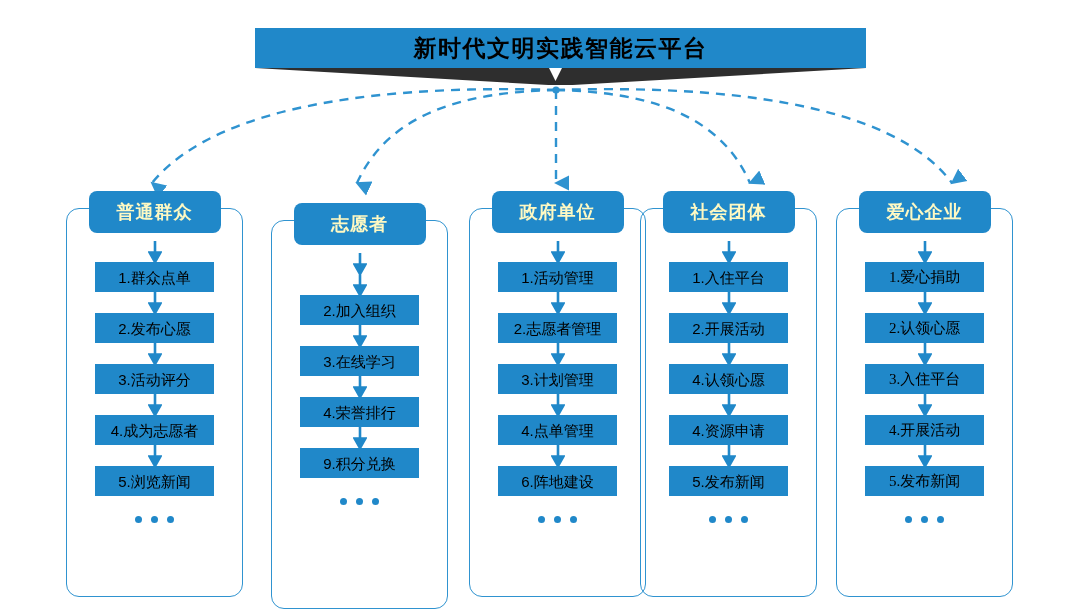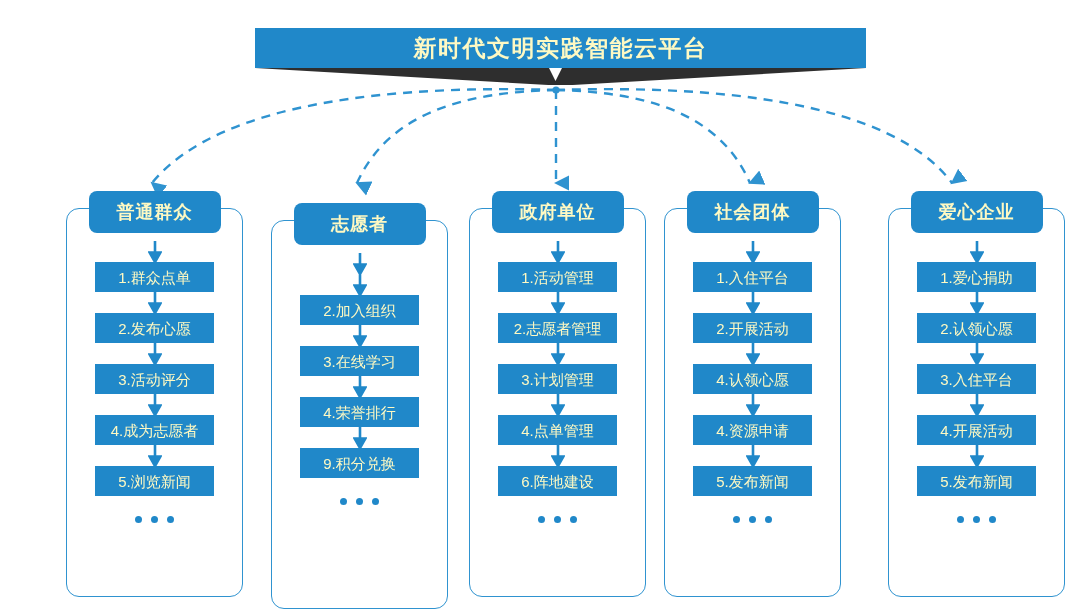--- a/index.html
+++ b/index.html
@@ -25,21 +25,21 @@
     top: 28px;
     width: 611px;
     height: 40px;
     background: #2088c9;
     display: flex;
     align-items: center;
     justify-content: center;
     z-index: 5;
   }
   #title-text {
-    color: #fef9c3;
+    color: #000000;
     font-size: 23px;
     font-weight: bold;
     letter-spacing: 1.5px;
     line-height: 1;
   }
   
   #banner-tail {
     position: absolute;
     left: 255px;
     top: 68px;
@@ -121,21 +121,21 @@
   .item-box {
     width: 119px;
     height: 30px;
     background: #2088c9;
     display: flex;
     align-items: center;
     justify-content: center;
     flex: none;
   }
   .item-label {
-    color: #fef9c3;
+    color: #000000;
     font-size: 15px;
     line-height: 1;
     white-space: nowrap;
   }
   .ellipsis-dots {
     display: flex;
     gap: 9px;
     align-items: center;
     margin-top: 20px;
   }
@@ -299,21 +299,21 @@
           <span class="item-label">6.阵地建设</span>
         </div>
       <div class="ellipsis-dots">
           <span></span>
           <span></span>
           <span></span>
         </div>
     </div>
   </div>
 
-  <div class="column" style="left:664px;padding-left:21px;">
+  <div class="column" style="left:640px;padding-left:21px;">
     <div class="col-header">
       <span class="col-header-label">社会团体</span>
     </div>
     <div class="col-body">
       <svg class="down-arrow" viewBox="0 0 14 21">
           <path d="M7 0 L7 12 M7 21 L1.6 11.5 L12.4 11.5 Z" stroke="#2088c9" stroke-width="2.6" fill="#2088c9"></path>
         </svg>
       <div class="item-box">
           <span class="item-label">1.入住平台</span>
         </div>
@@ -342,21 +342,21 @@
           <span class="item-label">5.发布新闻</span>
         </div>
       <div class="ellipsis-dots">
           <span></span>
           <span></span>
           <span></span>
         </div>
     </div>
   </div>
 
-  <div class="column" style="left:888px;">
+  <div class="column" style="left:836px;font-family:Liberation Serif, serif;">
     <div class="col-header">
       <span class="col-header-label">爱心企业</span>
     </div>
     <div class="col-body">
       <svg class="down-arrow" viewBox="0 0 14 21">
           <path d="M7 0 L7 12 M7 21 L1.6 11.5 L12.4 11.5 Z" stroke="#2088c9" stroke-width="2.6" fill="#2088c9"></path>
         </svg>
       <div class="item-box">
           <span class="item-label">1.爱心捐助</span>
         </div>

